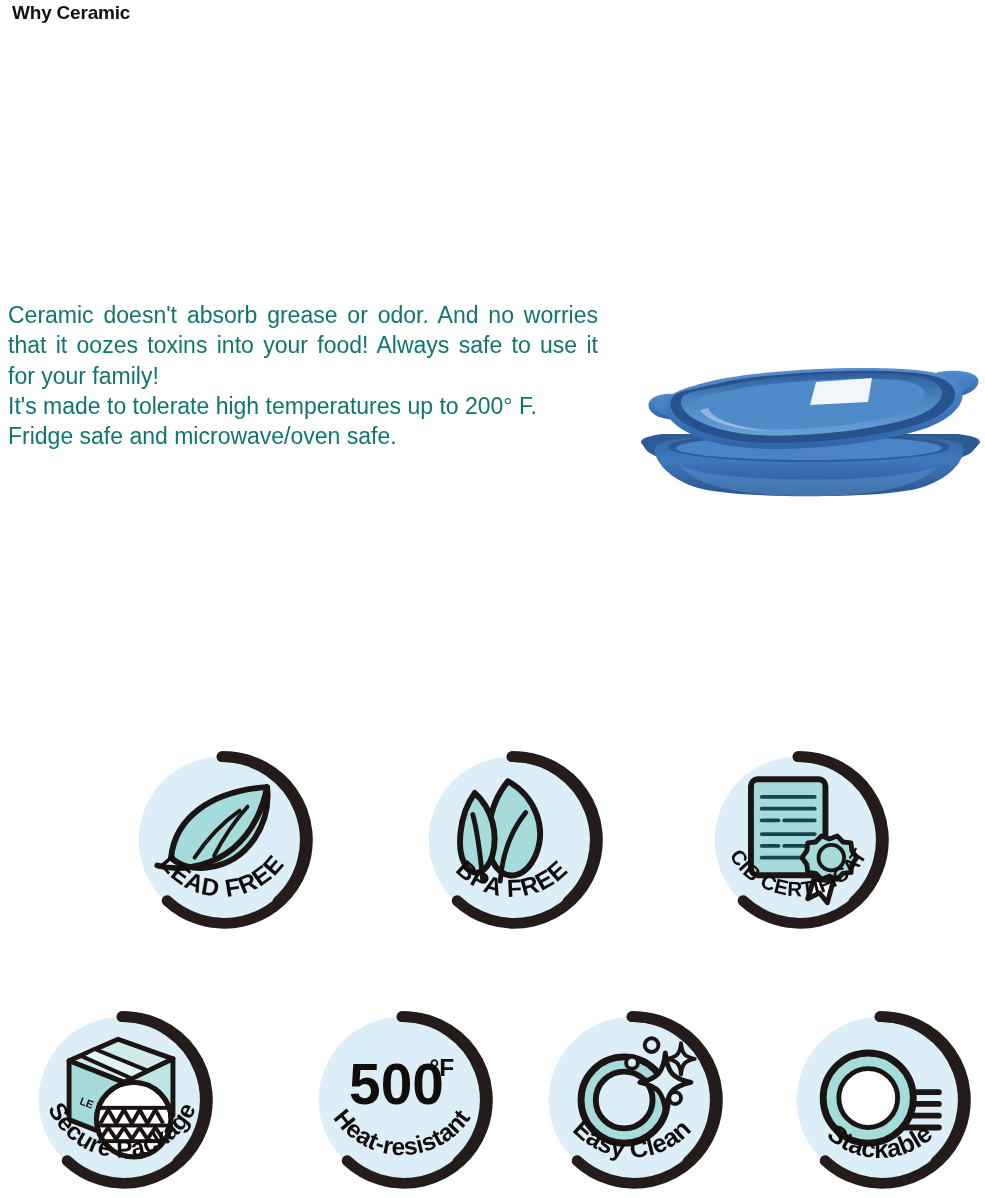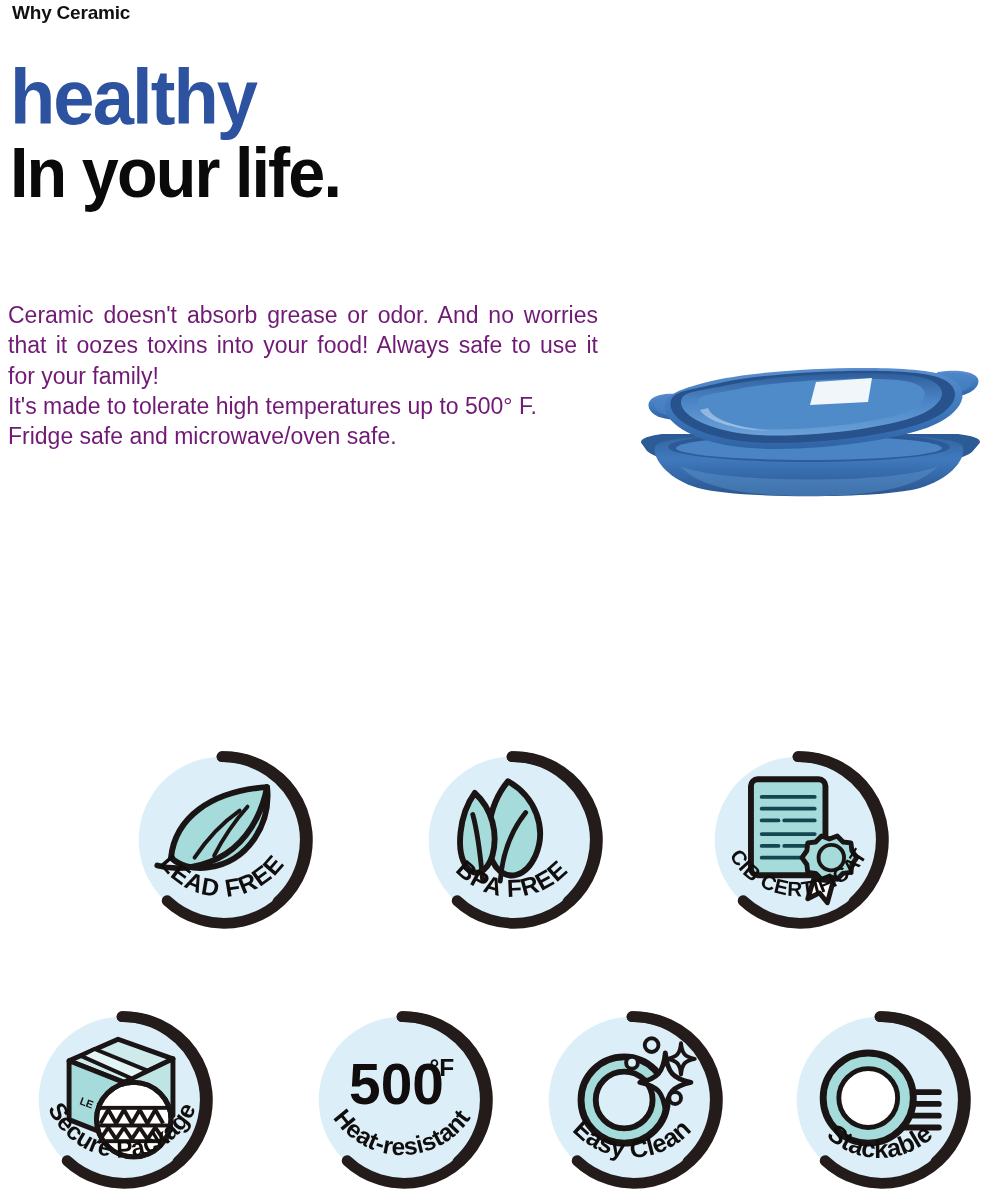--- a/index.html
+++ b/index.html
@@ -26,21 +26,21 @@
   }
   .headline .line2{
     font-size:70px;line-height:0.95;font-weight:700;color:#0a0a0a;
     letter-spacing:-2px;margin-top:6px;
     transform:scaleX(0.95);transform-origin:left center;
   }
 
   
   .bodycopy{
     position:absolute;left:8px;top:300px;width:590px;
-    font-size:23px;line-height:1.32;color:#701a75;
+    font-size:23px;line-height:1.32;color:#0f766e;
   }
   .bodycopy p{margin:0;}
   .bodycopy p.just{text-align:justify;}
 
   
   .product{position:absolute;left:620px;top:326px;width:380px;height:200px;}
 
   
   .badge-row{position:absolute;left:0;width:985px;}
   .badge{
@@ -48,28 +48,24 @@
   }
   .badge svg{display:block;width:196px;height:196px;}
 </style>
 </head>
 <body>
 
 <div class="page">
 
   <div class="eyebrow">Why Ceramic</div>
 
-  <div class="headline">
-    <div class="line1">healthy</div>
-    <div class="line2">In your life.</div>
-  </div>
 
   <div class="bodycopy">
     <p class="just">Ceramic doesn't absorb grease or odor. And no worries that it oozes toxins into your food! Always safe to use it for your family!</p>
-    <p>It's made to tolerate high temperatures up to 500° F. Fridge safe and microwave/oven safe.</p>
+    <p>It's made to tolerate high temperatures up to 200° F. Fridge safe and microwave/oven safe.</p>
   </div>
 
   <div class="product">
     <svg viewBox="0 0 380 200" width="380" height="200">
       <defs>
         <linearGradient id="dishTop" x1="0" y1="0" x2="0" y2="1">
           <stop offset="0%" stop-color="#5a8fcf"></stop>
           <stop offset="55%" stop-color="#3d76bb"></stop>
           <stop offset="100%" stop-color="#2f63a4"></stop>
         </linearGradient>

